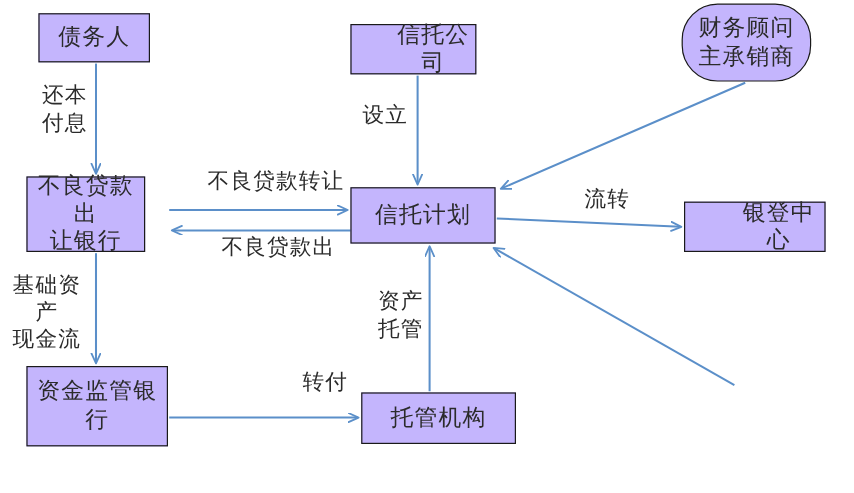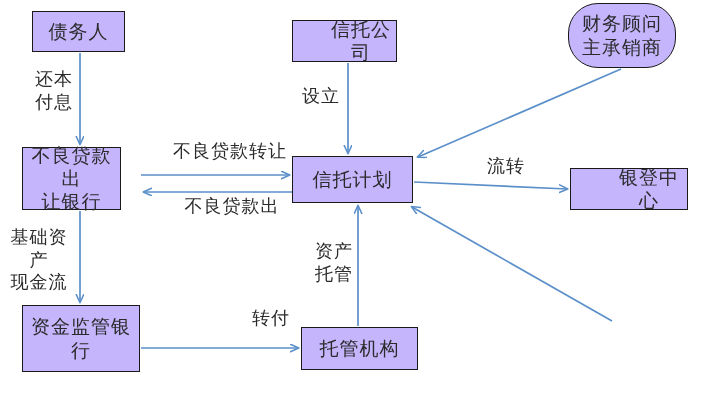--- a/index.html
+++ b/index.html
@@ -96,21 +96,21 @@
   <div class="node" style="left:22px;top:147px;width:99px;height:63px;">不良贷款出
 让银行</div>
 
   <div class="node" style="left:22px;top:305px;width:118px;height:67px;">资金监管银
 行</div>
 
   <div class="node" style="left:292px;top:20px;width:105px;height:42px;padding-left:33px;">信托公司</div>
 
   <div class="node" style="left:292px;top:156px;width:121px;height:47px;">信托计划</div>
 
-  <div class="node" style="left:301px;top:327px;width:117px;height:43px;">托管机构</div>
+  <div class="node" style="left:301px;top:327px;width:129px;height:43px;">托管机构</div>
 
   <div class="node" style="left:568px;top:3px;width:108px;height:65px;border-radius:30px;">财务顾问
 主承销商</div>
 
   <div class="node" style="left:570px;top:168px;width:118px;height:42px;padding-left:40px;">银登中心</div>
 
 
   <div class="edge-label" style="left:30px;top:68px;width:48px;">还本
 付息</div>
 

